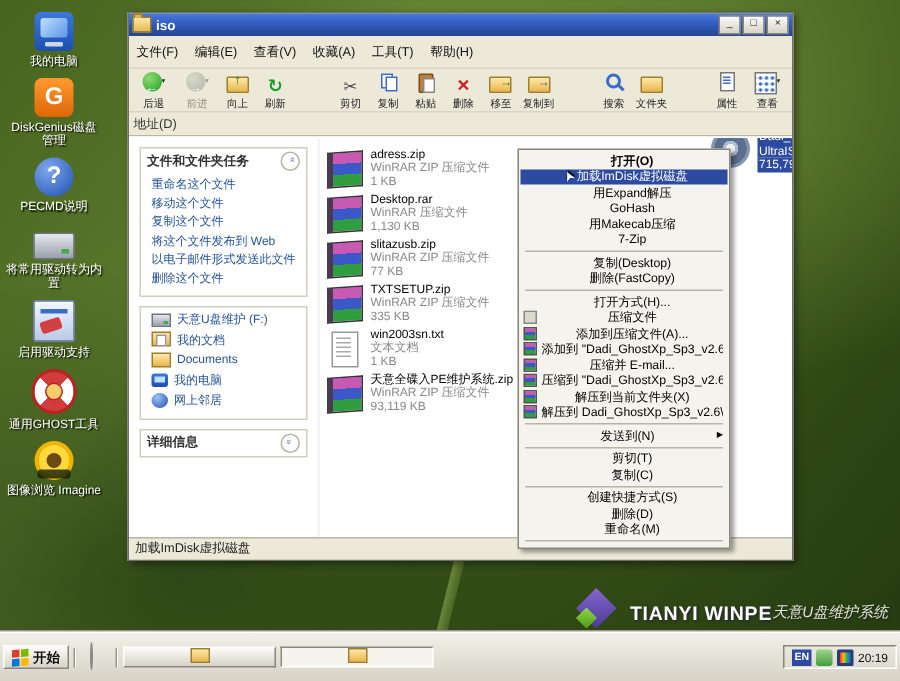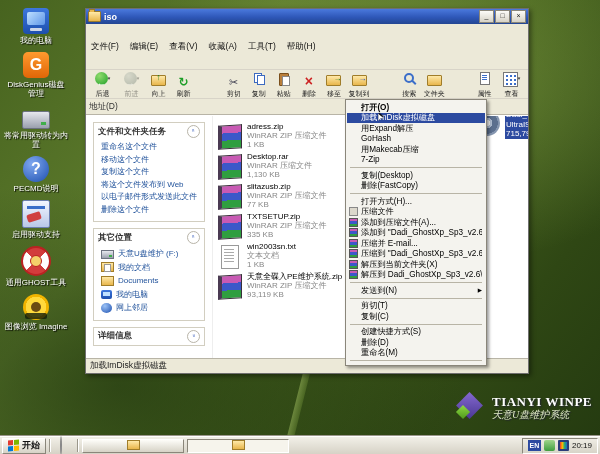--- a/index.html
+++ b/index.html
@@ -32,35 +32,35 @@
   [data-icon="ghost-tool"] .di-img::before{content:"";position:absolute;inset:7px;background:#f4d06a;border-radius:50%;border:1px solid #b22;}
   [data-icon="imagine"] .di-img{background:radial-gradient(circle,#ffd93c 55%,#f0b400 56% 100%);border-radius:50%;}
   [data-icon="imagine"] .di-img::before{content:"";position:absolute;left:8px;top:8px;width:10px;height:10px;background:#6b4a12;border-radius:50%;}
   [data-icon="imagine"] .di-img::after{content:"";position:absolute;left:2px;right:2px;bottom:1px;height:6px;background:rgba(20,30,10,.8);border-radius:2px;}
 
   
   .watermark{position:absolute;right:8px;top:392px;display:flex;align-items:center;gap:6px;z-index:5;}
   .wm-logo{width:32px;height:32px;position:relative;}
   .wm-logo::before{content:"";position:absolute;left:6px;top:4px;width:19px;height:19px;background:linear-gradient(135deg,#8468cf,#4b3894);transform:rotate(45deg);}
   .wm-logo::after{content:"";position:absolute;left:4px;top:15px;width:10px;height:10px;background:linear-gradient(135deg,#8fd943,#4f9a1c);transform:rotate(45deg);}
-  .wm-text{display:flex;flex-direction:column;line-height:13px;font-family:Liberation Serif, serif;}
+  .wm-text{display:flex;flex-direction:row;line-height:13px;}
   .wm-title{color:#fff;font-weight:bold;font-size:13px;letter-spacing:.5px;text-shadow:1px 1px 2px #223;}
   .wm-sub{color:#dfe8c8;font-size:10px;font-style:italic;text-shadow:1px 1px 1px #223;}
 
   
   .win{position:absolute;left:85px;top:8px;width:442px;height:364px;background:#ECE9D8;
     border:1px solid #6f6f6f;box-shadow:2px 2px 5px rgba(0,0,0,.45);z-index:10;display:flex;flex-direction:column;}
   .titlebar{height:15px;background:linear-gradient(180deg,#4a79dd 0%,#2e57b8 55%,#234692 100%);display:flex;align-items:center;padding:0 2px;color:#fff;flex:none;}
   .t-folder{width:11px;height:9px;background:linear-gradient(#ffe9a8,#e8b64c);border:1px solid #9a7b2c;border-radius:1px;position:relative;margin-right:3px;flex:none;}
   .t-folder::before{content:"";position:absolute;top:-3px;left:0;width:4px;height:2px;background:#e8b64c;border:1px solid #9a7b2c;border-bottom:none;}
   .t-title{font-size:9px;font-weight:bold;flex:1;}
   .t-btn{width:13px;height:11px;margin-left:1px;background:linear-gradient(#fdfcf8,#d6d2c6);border:1px solid #8a867a;font-size:7px;line-height:9px;text-align:center;color:#222;flex:none;}
   .btn-min::before{content:"_";} .btn-max::before{content:"□";} .btn-close::before{content:"×";}
 
-  .menubar{height:13px;display:flex;align-items:center;gap:11px;padding:16px 5px;border-bottom:1px solid #d8d4c8;flex:none;}
+  .menubar{height:13px;display:flex;align-items:center;gap:11px;padding:4px 5px;border-bottom:1px solid #d8d4c8;flex:none;}
   .mb-item{font-size:8.5px;color:#111;}
 
   .toolbar{height:27px;display:flex;align-items:flex-start;padding:1px 2px 0;border-bottom:1px solid #d8d4c8;flex:none;}
   .tb-btn{width:26px;text-align:center;padding-top:1px;position:relative;}
   .tb-btn[data-dropdown="true"]{width:30px;}
   .tb-btn[data-disabled="true"]{opacity:.45;filter:grayscale(.9);}
   .tb-ico{width:13px;height:13px;display:inline-block;position:relative;vertical-align:top;}
   .tb-arrow{display:none;font-size:5px;color:#333;vertical-align:top;line-height:13px;}
   .tb-btn[data-dropdown="true"] .tb-arrow{display:inline-block;}
   .tb-label{display:block;font-size:7px;line-height:8px;color:#222;white-space:nowrap;}
@@ -132,37 +132,37 @@
     background:radial-gradient(circle,#f2f2f2 0 16%,#aebcd0 17% 28%,#5b6f8e 29% 58%,#8495af 59% 72%,#44567a 73% 100%);}
   .iso-text{display:flex;flex-direction:column;align-items:flex-start;}
   .iso-text span{font-size:8px;line-height:9.5px;background:#2c4aa0;color:#fff;padding:0 1px;white-space:nowrap;}
 
   .statusbar{height:14px;border-top:1px solid #b8b4a6;background:#ECE9D8;display:flex;align-items:center;padding:0 4px;flex:none;}
   .status-text{font-size:8.5px;color:#222;}
 
   
   .ctxmenu{position:absolute;left:345px;top:99px;width:138px;background:#f4f3ee;border:1px solid #8a867a;
     box-shadow:2px 2px 3px rgba(0,0,0,.4);padding:2px 1px;z-index:60;}
-  .mi{display:flex;align-items:center;height:10.5px;padding:0 3px 0 2px;font-size:8.2px;color:#000;white-space:nowrap;overflow:hidden;}
+  .mi{display:flex;align-items:center;height:10.5px;padding:0 3px 0 2px;font-size:8.2px;color:#000;white-space:nowrap;overflow:hidden;text-align:center;}
   .mi[data-sep="true"]{height:5px;padding:0;}
   .mi[data-sep="true"]::before{content:"";flex:1;height:1px;background:#b8b4a6;margin:0 3px;}
   .mi[data-highlight="true"]{background:#2c4aa0;color:#fff;}
   .mi[data-bold="true"] .mi-label{font-weight:bold;}
   .mi-ico{width:9px;height:9px;margin-right:3px;flex:none;visibility:hidden;}
   .mi[data-icon="winrar"] .mi-ico{visibility:visible;background:linear-gradient(180deg,#c85ab4 0 33%,#3b58c9 33% 66%,#2f9e3f 66% 100%);border:1px solid #555;box-sizing:border-box;}
   .mi[data-icon="app"] .mi-ico{visibility:visible;background:#dcd8cc;border:1px solid #888;box-sizing:border-box;}
   .mi-label{flex:1;overflow:hidden;}
   .mi-arrow{display:none;font-size:5.5px;margin-left:2px;}
   .mi[data-submenu="true"] .mi-arrow{display:block;}
   .cursor{position:absolute;left:30px;top:12px;width:9px;height:13px;z-index:70;}
   .cursor::before{content:"➤";position:absolute;display:block;transform:rotate(-115deg);color:#fff;text-shadow:0 0 1px #000,1px 1px 1px #000;font-size:9px;}
 
   
   .taskbar{position:absolute;left:0;bottom:0;width:600px;height:18px;background:linear-gradient(#f2f0e8,#d6d2c6);
-    border-top:1px solid #fff;box-shadow:0 -1px 0 #9a968a;display:flex;align-items:center;gap:3px;padding:1px 2px;z-index:100;box-sizing:border-box;}
+    border-top:1px solid #fff;box-shadow:0 -1px 0 #9a968a;display:flex;align-items:center;gap:3px;padding:16px 2px;z-index:100;box-sizing:border-box;}
   .startbtn{height:14px;display:flex;align-items:center;gap:3px;padding:0 5px;background:linear-gradient(#fdfcf8,#d6d2c6);
     border:1px solid;border-color:#fff #8a867a #8a867a #fff;flex:none;}
   .flag{width:11px;height:11px;flex:none;transform:skewY(-6deg);background-repeat:no-repeat;
     background-image:linear-gradient(#e03c31,#e03c31),linear-gradient(#7db700,#7db700),linear-gradient(#0078d4,#0078d4),linear-gradient(#ffb900,#ffb900);
     background-size:5px 5px;background-position:0 0,6px 0,0 6px,6px 6px;}
   .start-label{font-size:9px;font-weight:bold;color:#111;}
   .ql{display:flex;align-items:center;gap:3px;padding:0 3px;flex:none;}
   .ql-ico{width:12px;height:12px;border-radius:2px;position:relative;}
   [data-icon="pinwheel"] .ql-ico{border-radius:50%;background:conic-gradient(#d22 0 25%,#fb0 25% 50%,#2a7 50% 75%,#26c 75%);}
   [data-icon="disc"] .ql-ico{border-radius:50%;background:radial-gradient(circle,#fff 20%,#b6bcc6 21% 100%);border:1px solid #888;box-sizing:border-box;}
@@ -197,28 +197,28 @@
       <div class="dicon" data-icon="my-computer">
         <span class="di-img"></span>
         <span class="di-label">我的电脑</span>
       </div>
 
       <div class="dicon" data-icon="diskgenius">
         <span class="di-img"></span>
         <span class="di-label">DiskGenius磁盘管理</span>
       </div>
 
+      <div class="dicon" data-icon="pecmd-help">
+        <span class="di-img"></span>
+        <span class="di-label">PECMD说明</span>
+      </div>
+
       <div class="dicon" data-icon="drive-box">
         <span class="di-img"></span>
         <span class="di-label">将常用驱动转为内置</span>
-      </div>
-
-      <div class="dicon" data-icon="pecmd-help">
-        <span class="di-img"></span>
-        <span class="di-label">PECMD说明</span>
       </div>
 
       <div class="dicon" data-icon="driver-support">
         <span class="di-img"></span>
         <span class="di-label">启用驱动支持</span>
       </div>
 
       <div class="dicon" data-icon="ghost-tool">
         <span class="di-img"></span>
         <span class="di-label">通用GHOST工具</span>
@@ -375,24 +375,20 @@
               <div class="plink">复制这个文件</div>
 
               <div class="plink">将这个文件发布到 Web</div>
 
               <div class="plink">以电子邮件形式发送此文件</div>
 
               <div class="plink">删除这个文件</div>
             </div>
         </div>
         <div class="pane">
-          <div class="pane-h">
-            <span class="pane-title">其它位置</span>
-            <span class="chev chev-up"></span>
-          </div>
           <div class="pane-body">
 
               <div class="place" data-icon="drive-green">
                 <span class="pl-ico"></span>
                 <span>天意U盘维护 (F:)</span>
               </div>
 
               <div class="place" data-icon="my-documents">
                 <span class="pl-ico"></span>
                 <span>我的文档</span>

